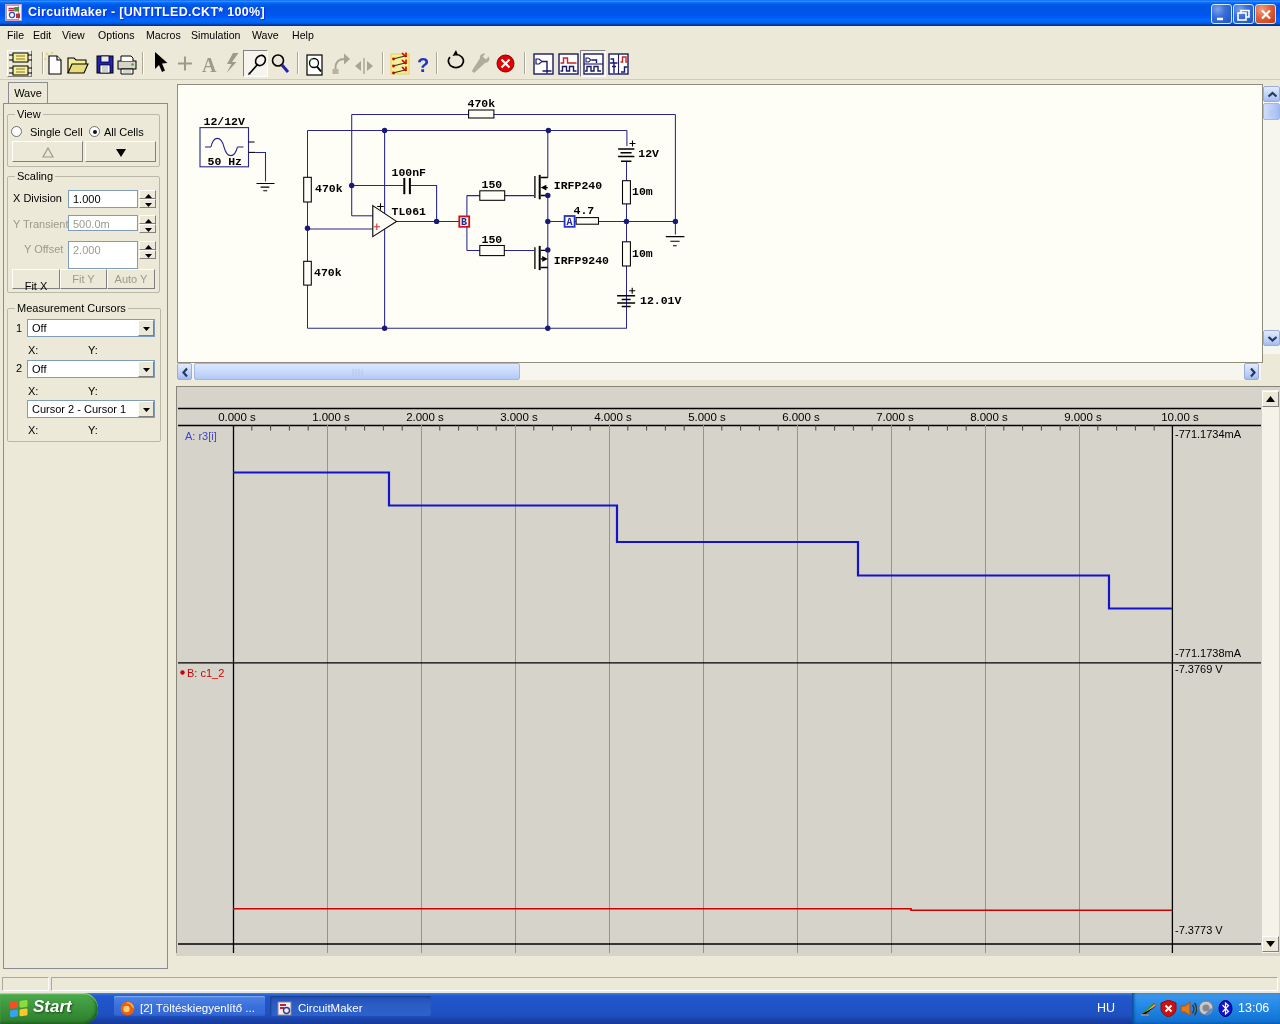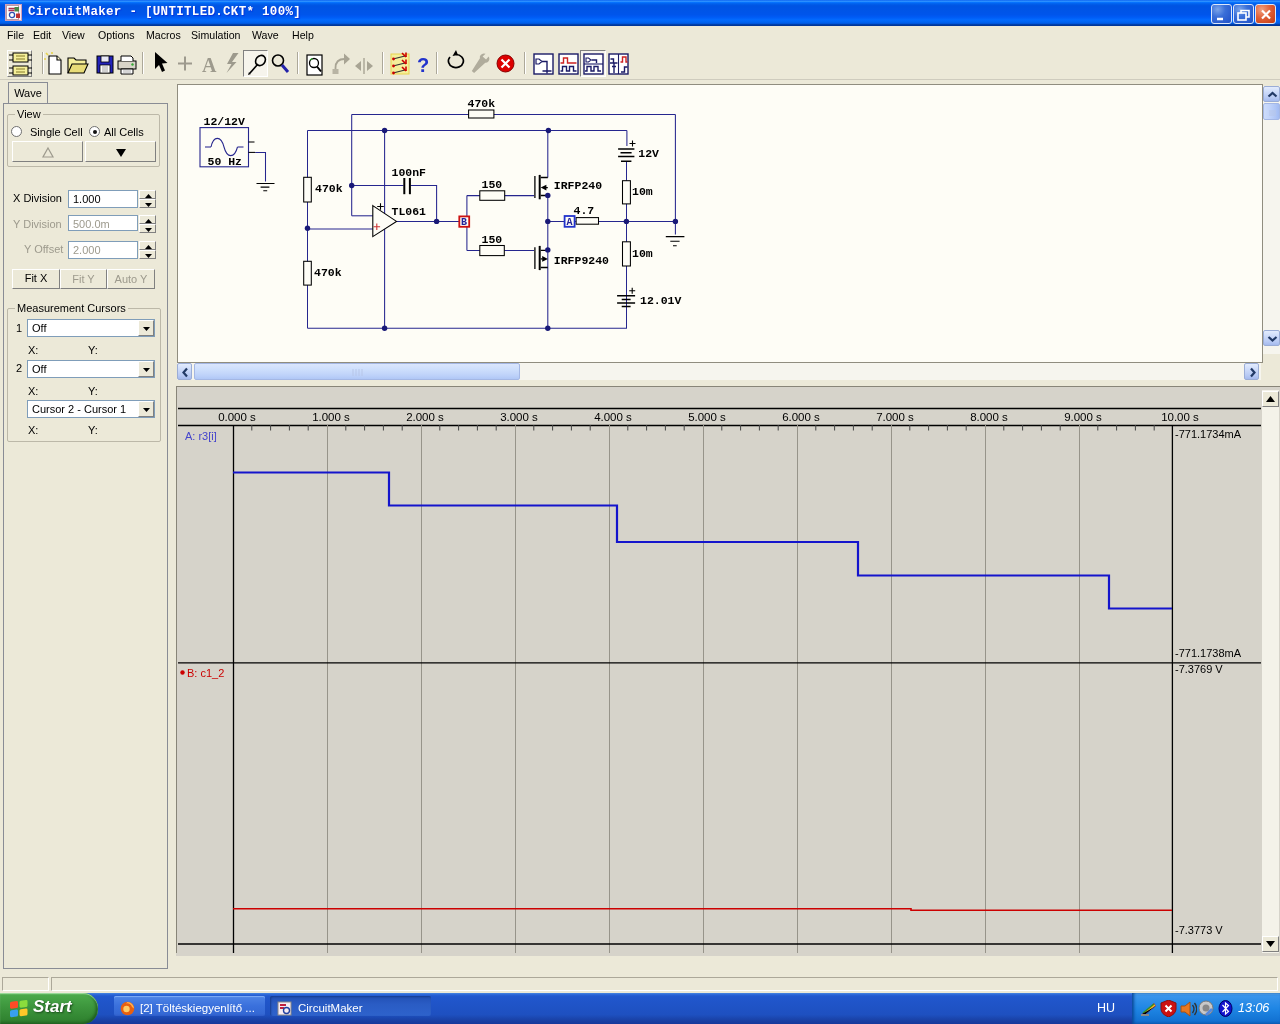--- a/index.html
+++ b/index.html
@@ -2,21 +2,21 @@
 <html><head>
 <meta charset="utf-8">
 <style>
 * { margin:0; padding:0; box-sizing:border-box; }
 html,body { width:1280px; height:1024px; overflow:hidden; font-family:"Liberation Sans",sans-serif; }
 #screen { position:relative; width:1280px; height:1024px; background:#ece9d8; }
 .abs { position:absolute; }
 
 
 #titlebar { left:0; top:0; width:1280px; height:26px;
- background:linear-gradient(180deg,#0058ee 0%,#3593ff 4%,#288eff 6%,#127dff 8%,#036ffc 10%,#0262ee 14%,#0057e5 20%,#0054e3 24%,#0055eb 56%,#005bf5 66%,#026afe 76%,#0062ef 86%,#0052d6 92%,#0040ab 94%,#003092 100%);font-family:Liberation Mono, monospace; }
+ background:linear-gradient(180deg,#0058ee 0%,#3593ff 4%,#288eff 6%,#127dff 8%,#036ffc 10%,#0262ee 14%,#0057e5 20%,#0054e3 24%,#0055eb 56%,#005bf5 66%,#026afe 76%,#0062ef 86%,#0052d6 92%,#0040ab 94%,#003092 100%); }
 #titleicon { left:5px; top:4px; width:17px; height:17px; background:#fce8f0; border:1px solid #d0a0b8; }
 #titletext { left:28px; top:5px; color:#fff; font-weight:bold; font-size:12.5px; text-shadow:1px 1px 1px #0831d9; letter-spacing:0.3px; }
 .winbtn { top:4px; width:21px; height:20px; border-radius:3px; border:1px solid #dce7fa; }
 #btnmin,#btnmax { background:radial-gradient(circle at 30% 25%,#7ba4e8 0%,#3a6fd8 40%,#1f50c8 100%); }
 #btnclose { background:radial-gradient(circle at 30% 25%,#f0a080 0%,#e06038 45%,#c23a10 100%); }
 .winbtn svg { position:absolute; left:0; top:0; }
 
 
 #menubar { left:0; top:26px; width:1280px; height:19px; background:#ece9d8; font-size:10.6px; color:#000; }
 #menubar span { position:absolute; top:3px; }
@@ -67,21 +67,21 @@
 .statcell { position:absolute; top:2px; height:14px; border:1px solid; border-color:#aca899 #fff #fff #aca899; }
 #taskbar { left:0; top:993px; width:1280px; height:31px;
  background:linear-gradient(180deg,#4584e0 0%,#3a77dd 3%,#2861d6 6%,#2157cd 12%,#1e50c0 70%,#1941a5 88%,#16389b 100%); }
 #startbtn { position:absolute; left:0; top:0; width:98px; height:31px; border-radius:0 15px 15px 0;
  background:linear-gradient(180deg,#6cbf6c 0%,#4aa84a 8%,#3d963d 45%,#318431 85%,#2a742a 100%);
  box-shadow:inset 0 1px 1px #9fdf9f, inset -2px -1px 3px #1e5c1e; }
 #startbtn .stxt { position:absolute; left:33px; top:4px; color:#fff; font-size:17px; font-weight:bold; font-style:italic; text-shadow:1px 1px 2px #1a4a1a; }
 .taskbtn { position:absolute; top:3px; height:20px; border-radius:2px; color:#fff; font-size:11.5px; }
 #tray { position:absolute; left:1132px; top:0; width:148px; height:31px;
  background:linear-gradient(180deg,#64b1f2 0%,#3a95ec 8%,#1f86e4 50%,#1272d2 90%,#0e66c4 100%);
- box-shadow:inset 2px 0 3px #0a4a9a; color:#fff;font-style:italic; }
+ box-shadow:inset 2px 0 3px #0a4a9a; color:#fff; }
 </style>
 </head>
 <body>
 <div id="screen">
   <div class="abs" id="titlebar">
     <div class="abs" id="titleicon"><svg width="15" height="15">
       <rect x="0.5" y="0.5" width="12" height="14" fill="#fff" stroke="#b89aa8" stroke-width="1"></rect>
       <path d="M2.5 3.5 h8 M2.5 5.5 h6" stroke="#b03050" stroke-width="1.3"></path>
       <circle cx="6" cy="10" r="2.6" fill="none" stroke="#3050b0" stroke-width="1.3"></circle>
       <rect x="8.5" y="2" width="4.5" height="4.5" fill="#4a8a4a"></rect>
@@ -265,63 +265,66 @@
       <svg width="14" height="13" style="margin-top:4px;">
           <path d="M7 2 L12 11 L2 11 Z" fill="none" stroke="#9d9a8d" stroke-width="1.2"></path>
         </svg>
     </div>
     <div class="cbtn" style="left:85px; top:61px; width:71px; height:21px;">
       <svg width="14" height="13" style="margin-top:4px;">
           <path d="M2 3 L12 3 L7 11 Z" fill="#000"></path>
         </svg>
     </div>
 
+    <div class="groupbox" style="left:7px; top:96px; width:153px; height:117px;">
+      <div class="grouplabel">Scaling</div>
+    </div>
     <div class="lbl" style="left:13px; top:112px;">X Division</div>
     <div class="field" style="left:68px; top:110px; width:70px; height:18px;">1.000</div>
     <div class="spinner" style="left:139px; top:110px;">
       <div class="spinbtn">
           <svg width="7" height="4">
             <path d="M3.5 0 L7 4 L0 4 Z" fill="#000"></path>
           </svg>
         </div>
       <div class="spinbtn">
           <svg width="7" height="4">
             <path d="M0 0 L7 0 L3.5 4 Z" fill="#000"></path>
           </svg>
         </div>
     </div>
-    <div class="lblgray" style="left:13px; top:138px;">Y Division</div>
+    <div class="lblgray" style="left:13px; top:138px;">Y Transient</div>
     <div class="field" style="left:68px; top:135px; width:70px; height:16px; color:#9d9a8d;">500.0m</div>
     <div class="spinner" style="left:139px; top:135px;">
       <div class="spinbtn">
           <svg width="7" height="4">
             <path d="M3.5 0 L7 4 L0 4 Z" fill="#000"></path>
           </svg>
         </div>
       <div class="spinbtn">
           <svg width="7" height="4">
             <path d="M0 0 L7 0 L3.5 4 Z" fill="#000"></path>
           </svg>
         </div>
     </div>
     <div class="lblgray" style="left:24px; top:163px;">Y Offset</div>
-    <div class="field" style="left:68px; top:161px; width:70px; height:18px; color:#9d9a8d;">2.000</div>
+    <div class="field" style="left:68px; top:161px; width:70px; height:28px; color:#9d9a8d;">2.000</div>
     <div class="spinner" style="left:139px; top:161px;">
       <div class="spinbtn">
           <svg width="7" height="4">
             <path d="M3.5 0 L7 4 L0 4 Z" fill="#000"></path>
           </svg>
         </div>
       <div class="spinbtn">
           <svg width="7" height="4">
             <path d="M0 0 L7 0 L3.5 4 Z" fill="#000"></path>
           </svg>
         </div>
     </div>
-    <div class="cbtn" style="left:12px; top:189px; width:48px; height:20px; padding-top:2px;">Fit X</div>
+    <div class="cbtn" style="left:12px; top:189px; width:48px; height:20px; padding-top:10px;">Fit X</div>
     <div class="cbtn dis" style="left:60px; top:189px; width:47px; height:20px; padding-top:3px;">Fit Y</div>
     <div class="cbtn dis" style="left:107px; top:189px; width:48px; height:20px; padding-top:3px;">Auto Y</div>
 
     <div class="groupbox" style="left:7px; top:228px; width:154px; height:134px;">
       <div class="grouplabel">Measurement Cursors</div>
     </div>
     <div class="lbl" style="left:16px; top:242px;">1</div>
     <div class="combo" style="left:27px; top:239px; width:128px; height:18px;">
       <span class="txt">Off</span>
       <span class="drop">

